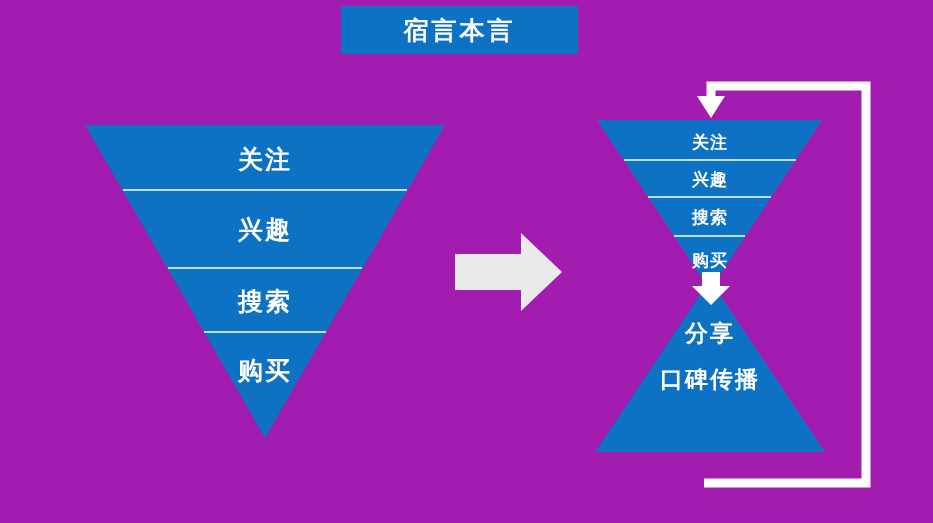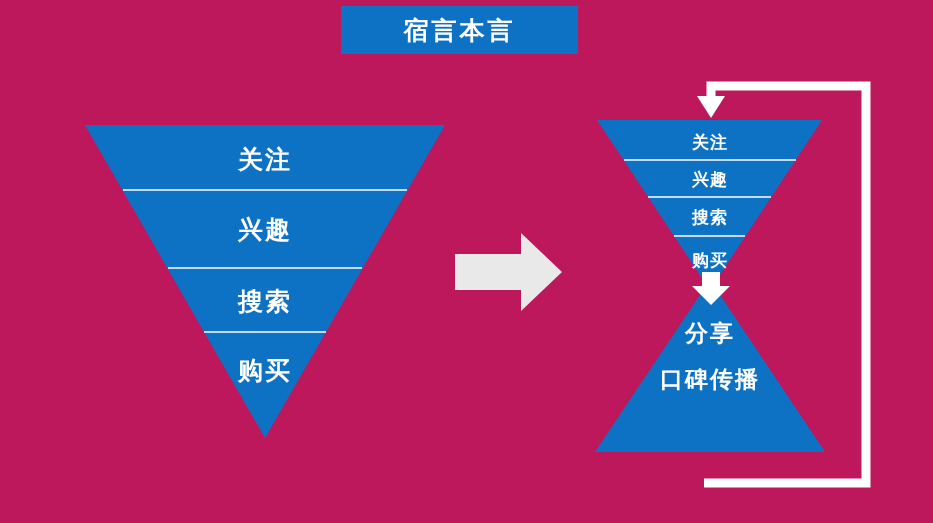--- a/index.html
+++ b/index.html
@@ -5,21 +5,21 @@
   html, body {
     margin: 0;
     padding: 0;
     background: #282828;
     font-family: "Liberation Sans", "DejaVu Sans", sans-serif;
   }
   .slide {
     position: relative;
     width: 933px;
     height: 523px;
-    background: #be185d;
+    background: #a21caf;
     overflow: hidden;
   }
   .title-box {
     position: absolute;
     left: 341px;
     top: 6px;
     width: 237px;
     height: 48px;
     background: #0e72c4;
     display: flex;

